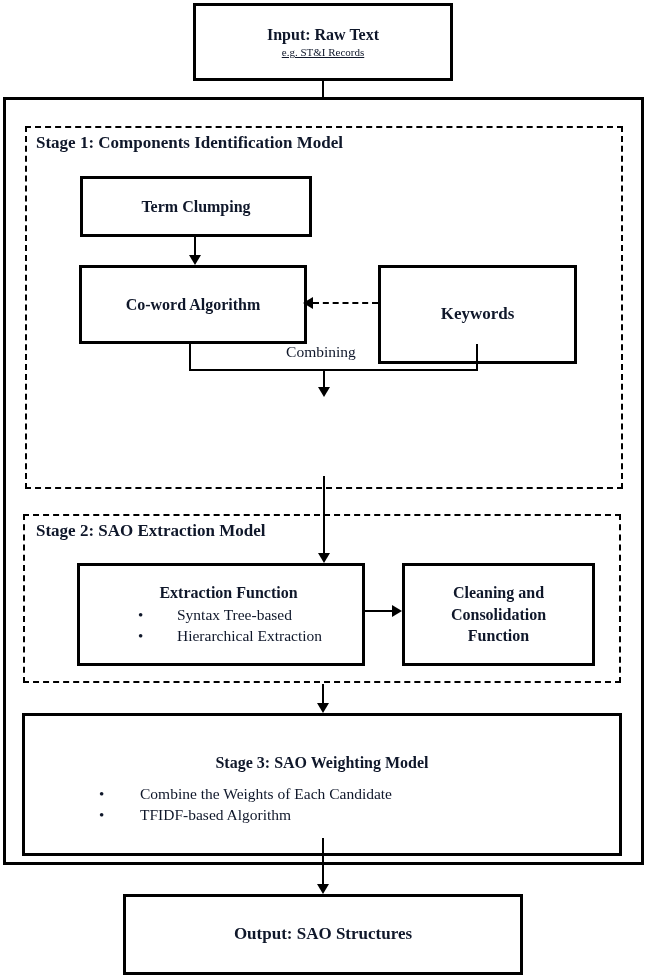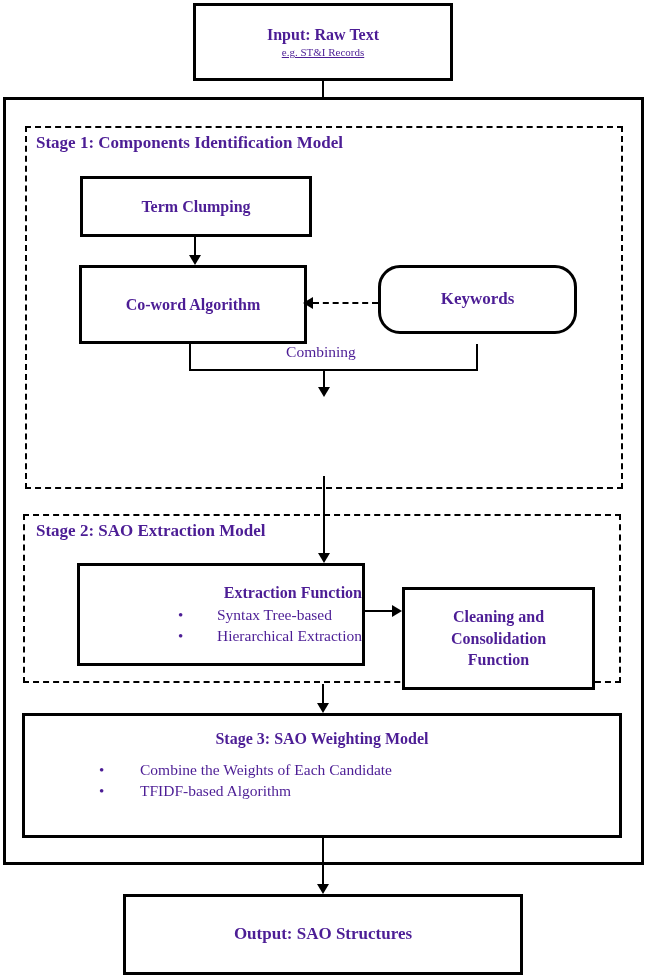--- a/index.html
+++ b/index.html
@@ -6,21 +6,21 @@
     margin: 0;
     padding: 0;
     background: #ffffff;
   }
   #canvas {
     position: relative;
     width: 647px;
     height: 979px;
     background: #ffffff;
     font-family: "Liberation Serif", "DejaVu Serif", serif;
-    color: #4c1d95;
+    color: #0f172a;
     overflow: hidden;
   }
   .box {
     position: absolute;
     box-sizing: border-box;
     border: 3px solid #000000;
     background: #ffffff;
     display: flex;
     flex-direction: column;
     justify-content: center;
@@ -103,29 +103,29 @@
     font-size: 15px;
   }
 
   
   #input-box      { left: 193px; top: 3px;   width: 260px; height: 78px; }
   #outer          { left: 3px;   top: 97px;  width: 641px; height: 768px; }
   #stage1         { left: 25px;  top: 126px; width: 598px; height: 363px; }
   #stage1-label   { left: 36px;  top: 133px; }
   #term-clumping  { left: 80px;  top: 176px; width: 232px; height: 61px; }
   #weighting      { left: 79px;  top: 265px; width: 228px; height: 79px; }
-  #keywords       { left: 378px; top: 265px; width: 199px; height: 69px; border-radius: 22px; }
+  #keywords       { left: 378px; top: 265px; width: 199px; height: 99px; }
   #core           { left: 150px; top: 397px; width: 353px; height: 79px; }
   #stage2         { left: 23px;  top: 514px; width: 598px; height: 169px; }
   #stage2-label   { left: 36px;  top: 521px; }
   #extraction     { left: 77px;  top: 563px; width: 288px; height: 103px;
-                    align-items: flex-end; text-align: left; padding-left: 15px; }
-  #cleaning       { left: 402px; top: 563px; width: 193px; height: 103px; padding: 0 22px; margin-top: 24px; }
-  #stage3         { left: 22px;  top: 713px; width: 600px; height: 125px;
-                    justify-content: flex-start; padding-top: 12px; }
+                    align-items: center; text-align: left; padding-left: 15px; }
+  #cleaning       { left: 402px; top: 563px; width: 193px; height: 103px; padding: 0 22px; }
+  #stage3         { left: 22px;  top: 713px; width: 600px; height: 143px;
+                    justify-content: flex-start; padding-top: 36px; }
   #output-box     { left: 123px; top: 894px; width: 400px; height: 81px; }
 
   #stage3 .bullets { margin-top: 10px; align-self: flex-start; padding-left: 74px; }
   #stage3 .bullet-row .bullet-dot { width: 41px; }
   #extraction .bullets { margin-top: 2px; }
   #extraction .bullet-row .bullet-dot { width: 42px; padding-left: 3px; box-sizing: border-box; }
 </style>
 </head>
 <body>
 

